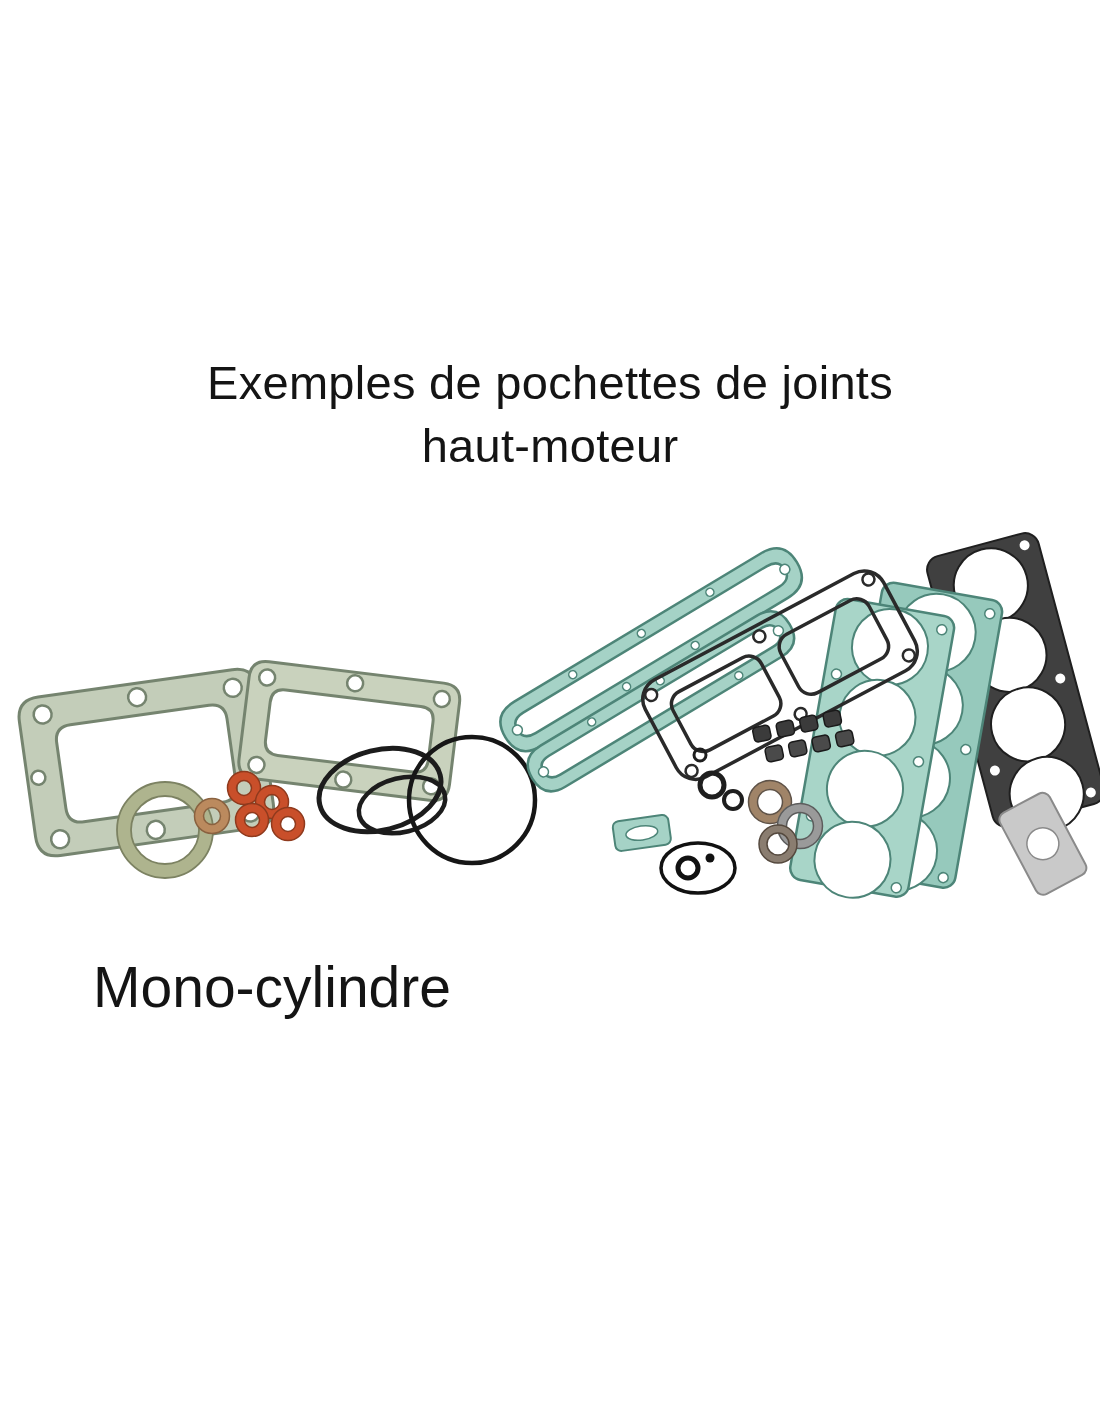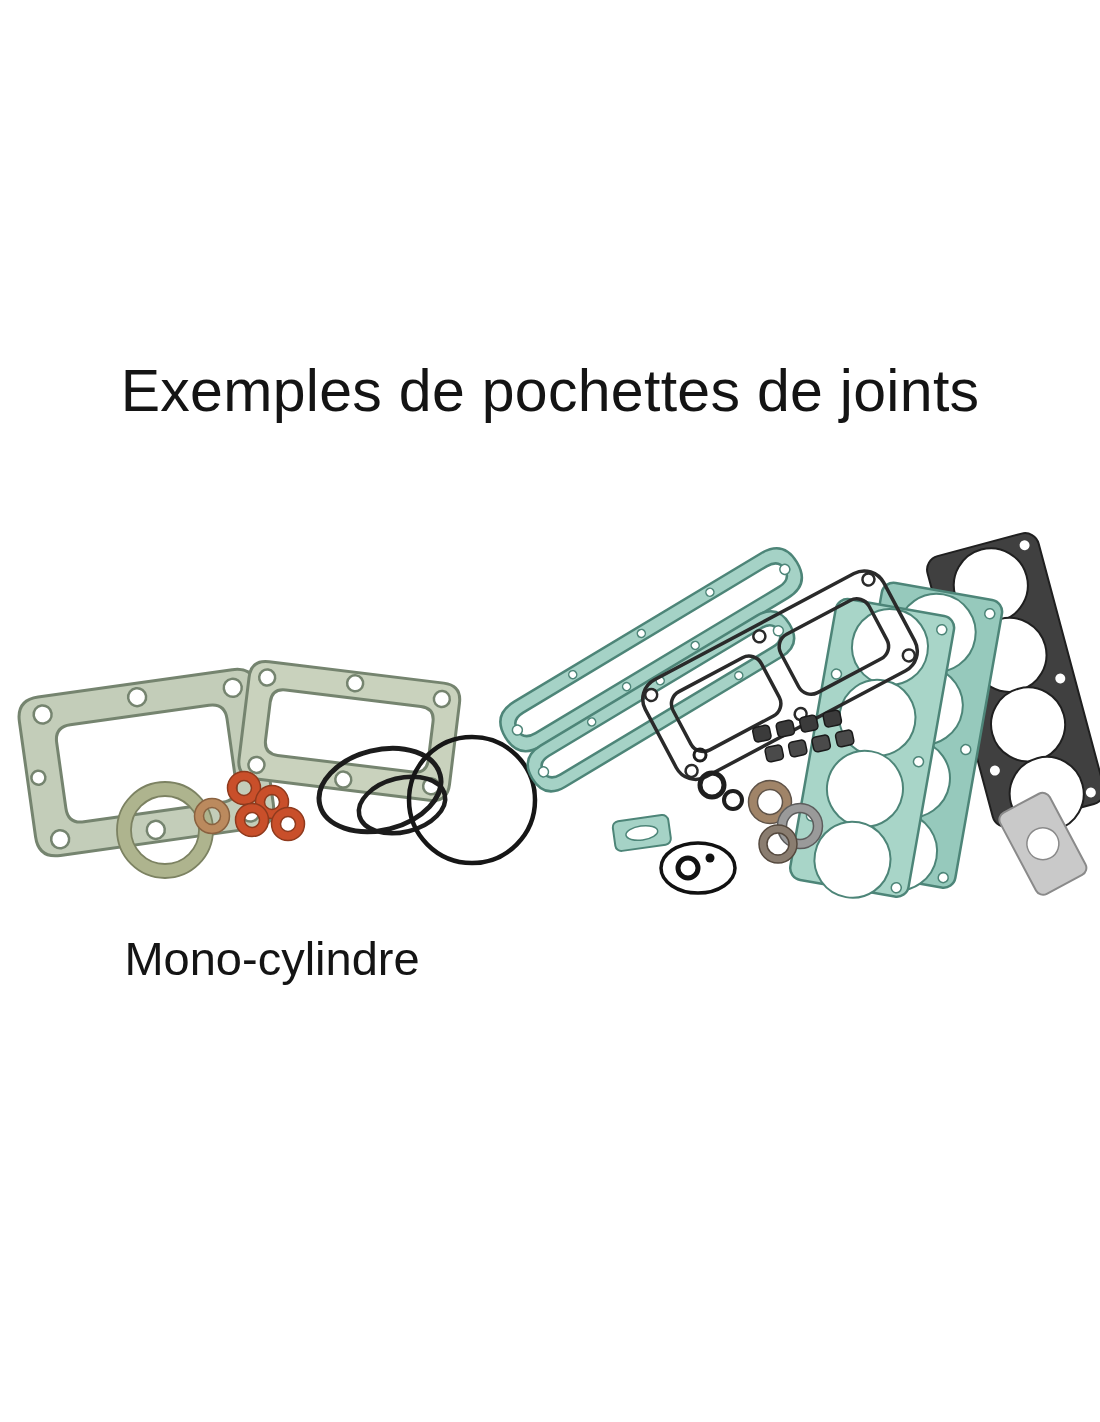--- a/index.html
+++ b/index.html
@@ -3,38 +3,39 @@
 <meta charset="utf-8">
 <style>
   html,body{margin:0;padding:0;background:#ffffff;}
   .canvas{
     position:relative;width:1100px;height:1422px;background:#ffffff;
     font-family:"Liberation Sans","DejaVu Sans",sans-serif;color:#141414;
     overflow:hidden;
   }
   .title{
     position:absolute;top:352px;left:0;width:100%;
-    text-align:center;font-size:59px;line-height:1.34;
+    text-align:center;font-size:47px;line-height:1.34;
     color:#141414;letter-spacing:0.3px;
   }
   .caption{
-    position:absolute;top:931px;font-size:47px;color:#141414;
+    position:absolute;top:954px;font-size:57px;color:#141414;
     transform:translateX(-50%);white-space:nowrap;
   }
   .caption-mono{left:272px;}
   .caption-multi{left:812px;}
   .illo{position:absolute;top:490px;left:0;}
 </style>
 </head>
 <body>
 
 <div class="canvas">
 
   <div class="title">
     <div>Exemples de pochettes de joints</div>
+    <div>haut-moteur</div>
   </div>
 
   <svg class="illo" width="1100" height="430" viewBox="0 0 1100 430" xmlns="http://www.w3.org/2000/svg">
 
     <g>
 
       <g transform="rotate(-8 150 270)">
         <path fill="#c3cdb9" stroke="#75846f" stroke-width="3" fill-rule="evenodd" d="M48,192 H244 Q266,192 266,214 V330 Q266,352 244,352 H48 Q26,352 26,330 V214 Q26,192 48,192 Z
              M76,224 H216 Q232,224 232,240 V306 Q232,322 216,322 H76 Q60,322 60,306 V240 Q60,224 76,224 Z"></path>
         <circle cx="50" cy="210" r="9" fill="#fff" stroke="#75846f" stroke-width="2.5"></circle>

